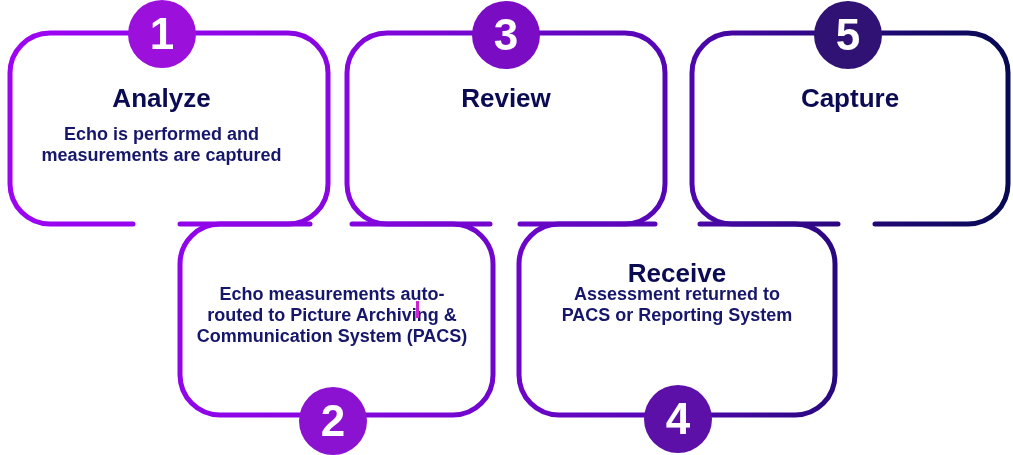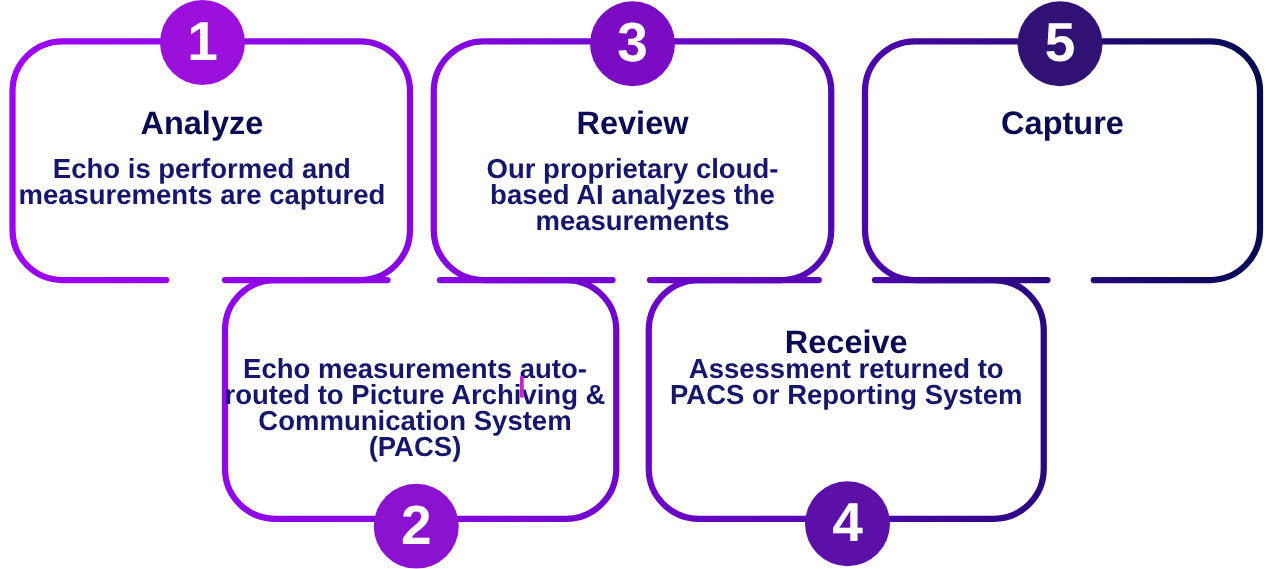--- a/index.html
+++ b/index.html
@@ -42,21 +42,21 @@
     font-size: 26px;
     font-weight: 700;
     line-height: 32px;
     z-index: 2;
   }
   .step-body {
     position: absolute;
     width: 100%;
     text-align: center;
     color: var(--body-color, #16166b);
-    font-size: 22px;
+    font-size: 18px;
     font-weight: 700;
     line-height: 21px;
     z-index: 2;
   }
   
   #step-1 { left: 4px;   top: 0;     width: 315px; height: 228px; }
   #step-3 { left: 347px; top: 0;     width: 318px; height: 228px; }
   #step-5 { left: 692px; top: 0;     width: 316px; height: 228px; }
   #step-2 { left: 172px; top: 0;     width: 320px; height: 455px; }
   #step-4 { left: 519px; top: 0;     width: 316px; height: 455px; }
@@ -113,21 +113,20 @@
   </div>
 
   <div class="step bottom-row" id="step-2">
     <div class="num-circle" style="background: rgb(138, 18, 208);">2</div>
     <div class="step-body">Echo measurements auto-<br>routed to Picture Archiving &amp;<br>Communication System (PACS)</div>
   </div>
 
   <div class="step top-row" id="step-3">
     <div class="num-circle" style="background: rgb(122, 13, 196);">3</div>
     <div class="step-title">Review</div>
-    <div class="step-body">Our proprietary cloud-<br>based AI analyzes the<br>measurements</div>
   </div>
 
   <div class="step bottom-row" id="step-4">
     <div class="num-circle" style="background: rgb(92, 16, 168);">4</div>
     <div class="step-title">Receive</div>
     <div class="step-body">Assessment returned to<br>PACS or Reporting System</div>
   </div>
 
   <div class="step top-row" id="step-5">
     <div class="num-circle" style="background: rgb(47, 18, 116);">5</div>

